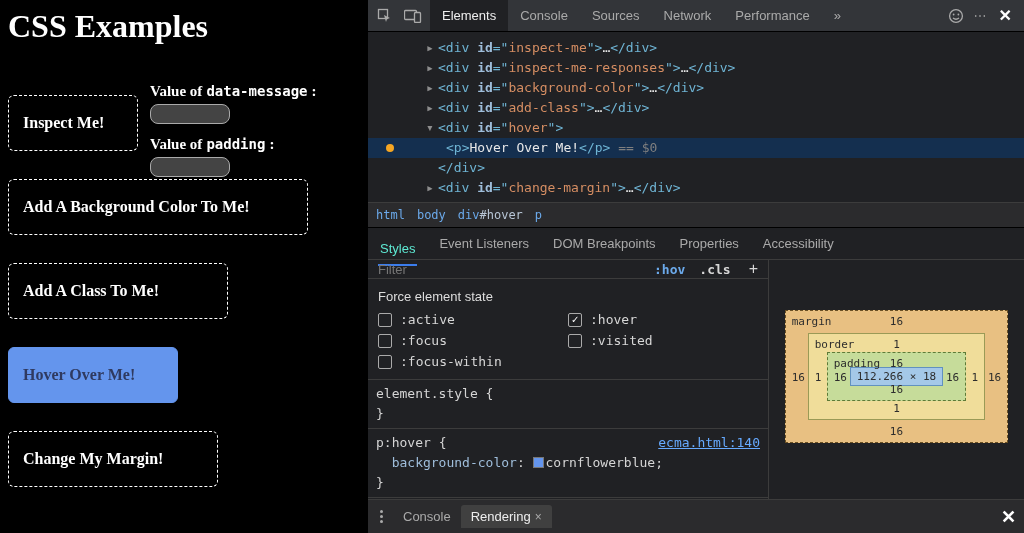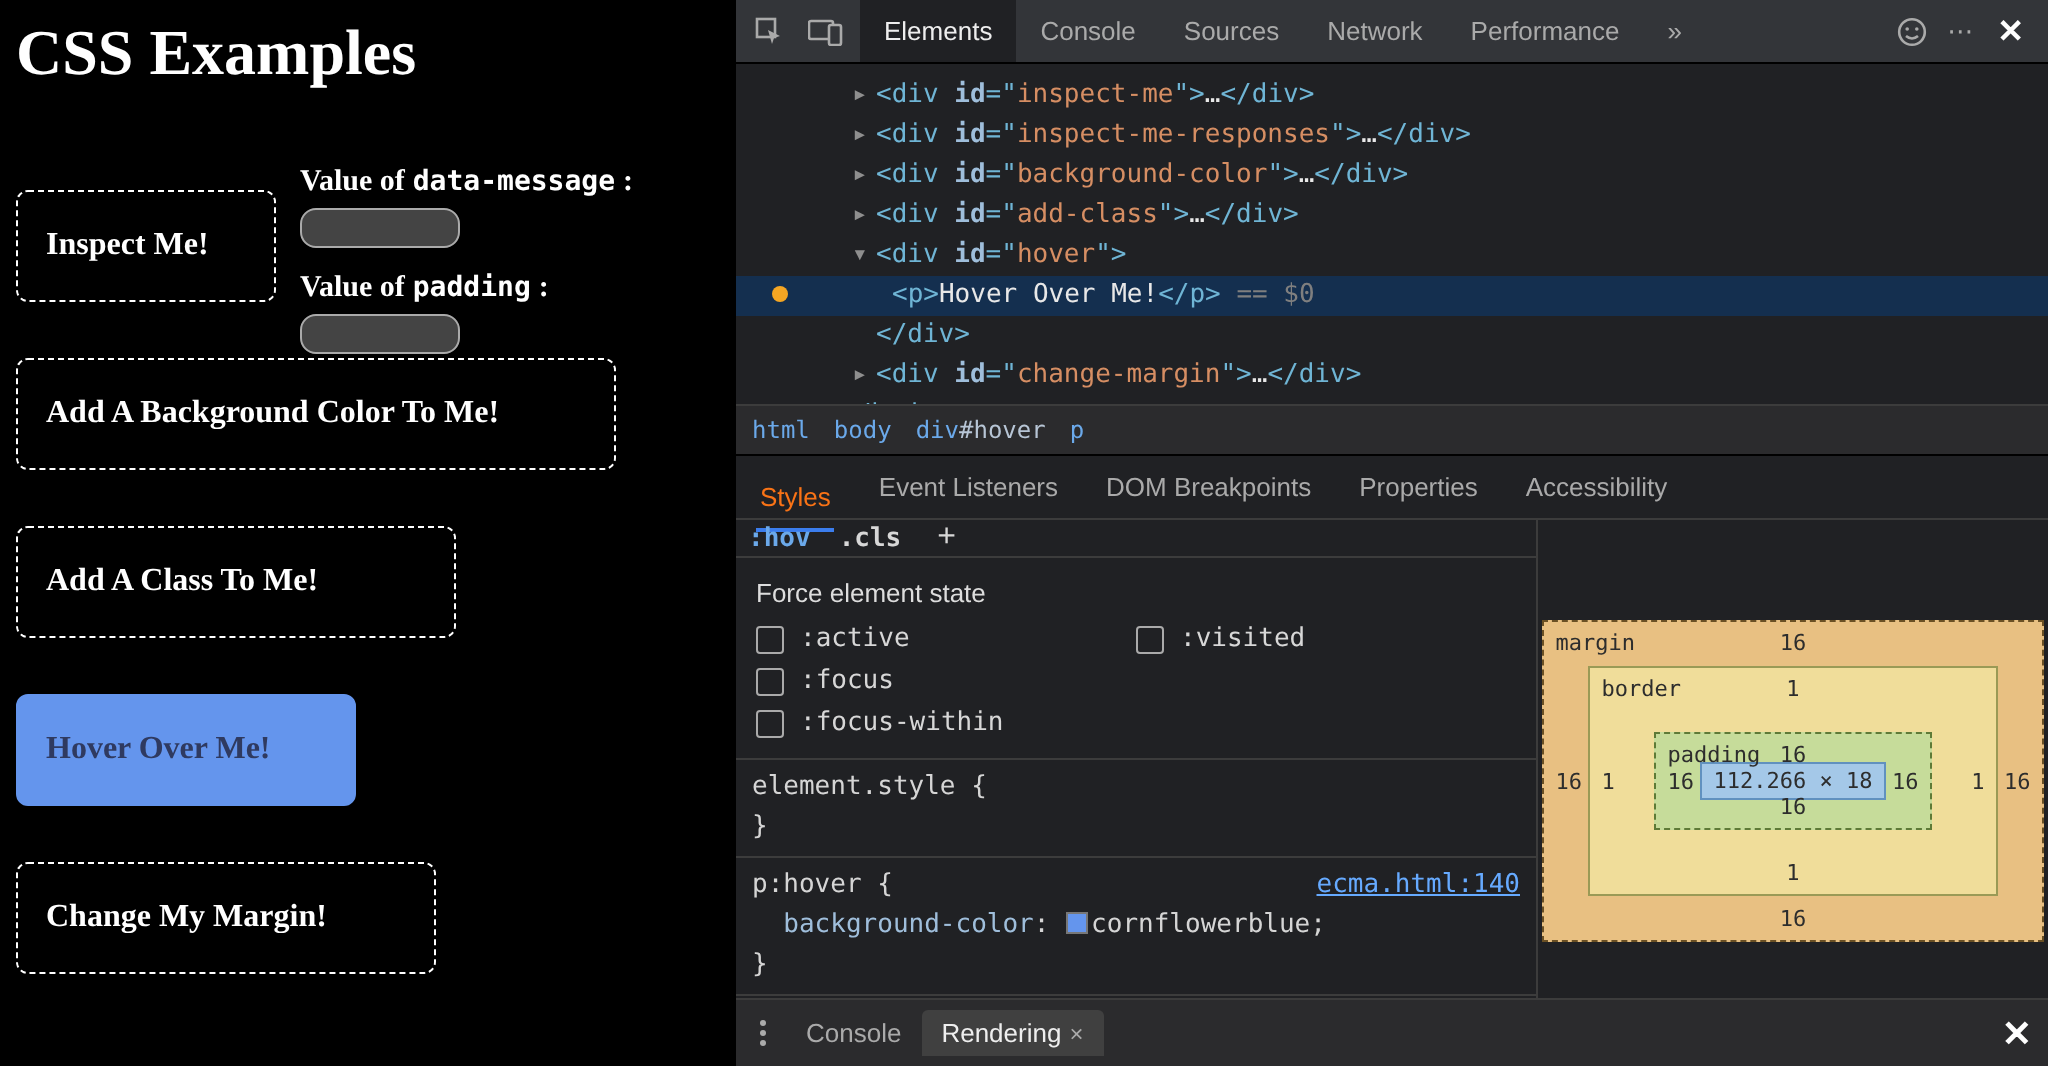--- a/index.html
+++ b/index.html
@@ -46,21 +46,21 @@
   .eq0 { color:#7f7f7f; }
   .dot { width:8px; height:8px; border-radius:50%; background:#f5a623; display:inline-block; }
 
   .crumbs { height:26px; background:#2b2b2d; display:flex; align-items:center; padding:0 8px; gap:12px; border-top:1px solid #3c3c3c; border-bottom:1px solid #000; font-size:12px; font-family:ui-monospace,Menlo,Consolas,monospace; }
   .crumb-blue { color:#6ba9ea; }
   .crumb-active { color:#e8e8e8; }
   .crumb-active .id { color:#b7c5d5; }
 
   .styles-tabs { height:32px; display:flex; align-items:center; padding:0 10px; gap:20px; border-bottom:1px solid #3c3c3c; }
   .styles-tab { color:#aaa; padding:8px 2px; }
-  .styles-tab.active { color:#f97316; border-bottom:2px solid:#4d90fe; border-bottom:2px solid #3b7ded;margin-top:12px; }
+  .styles-tab.active { color:#5eead4; border-bottom:2px solid:#4d90fe; border-bottom:2px solid #3b7ded;margin-top:12px; }
 
   .styles-body { display:flex; flex:1; overflow:hidden; }
 
   .styles-left { flex:1; display:flex; flex-direction:column; border-right:1px solid #3c3c3c; }
   .filter-row { display:flex; align-items:center; height:30px; border-bottom:1px solid #3c3c3c; font-size:13px; }
   .filter-row input { flex:1; background:transparent; border:none; color:#999; padding:0 10px; font-size:13px; outline:none; }
   .hov-btn { color:#6ba9ea; font-family:ui-monospace,Menlo,Consolas,monospace; padding:0 6px; font-weight:bold; }
   .cls-btn { font-family:ui-monospace,Menlo,Consolas,monospace; padding:0 8px; font-weight:bold; }
   .plus-btn { padding:0 10px; font-size:16px; }
 
@@ -80,21 +80,21 @@
   .valc { color:#d5d5d5; }
   .brace { color:#d5d5d5; }
 
   .box-model-pane { width:255px; display:flex; align-items:flex-start; justify-content:center; padding-top:50px; }
   .bm-margin { background:#e8c082; border:1.5px dashed #6a5024; padding:22px 22px; font-family:ui-monospace,Menlo,Consolas,monospace; font-size:11px; color:#2d2d2d; position:relative; }
   .bm-label { position:absolute; top:4px; left:6px; font-size:11px; }
   .bm-num-top { position:absolute; top:4px; left:50%; transform:translateX(-50%); }
   .bm-num-bottom { position:absolute; bottom:4px; left:50%; transform:translateX(-50%); }
   .bm-num-left { position:absolute; left:6px; top:50%; transform:translateY(-50%); }
   .bm-num-right { position:absolute; right:6px; top:50%; transform:translateY(-50%); }
-  .bm-border { background:#f0dd9a; border:1px solid #9a9a56; padding:32px; position:relative; }
+  .bm-border { background:#f0dd9a; border:1px solid #9a9a56; padding:18px; position:relative; }
   .bm-padding { background:#c6dc9a; border:1px dashed #5e7a37; padding:14px 22px; position:relative; }
   .bm-content { background:#a4c8e8; border:1px solid #6191bf; padding:2px 6px; text-align:center; }
 
   
   .drawer { height:34px; background:#2b2b2d; border-top:1px solid #3c3c3c; display:flex; align-items:center; padding:0 8px; }
   .drawer-tab { padding:4px 10px; color:#aaa; }
   .drawer-tab.active { background:#404040; color:#eee; border-radius:3px 3px 0 0; }
   .drawer-close { margin-left:4px; color:#aaa; font-size:12px; }
   .drawer .spacer { flex:1; }
   .drawer .close-x { color:#fff; font-size:18px; }
@@ -200,20 +200,21 @@
     <div class="styles-tab active">Styles</div>
     <div class="styles-tab">Event Listeners</div>
     <div class="styles-tab">DOM Breakpoints</div>
     <div class="styles-tab">Properties</div>
     <div class="styles-tab">Accessibility</div>
   </div>
 
   <div class="styles-body">
     <div class="styles-left">
       <div class="filter-row">
+        <input placeholder="Filter" style="">
         <span class="hov-btn">:hov</span>
         <span class="cls-btn">.cls</span>
         <span class="plus-btn">+</span>
       </div>
 
       <div class="force-state">
         <div class="force-title">Force element state</div>
         <div class="state-grid">
           <div class="state-col">
             <label class="state-item">
@@ -223,20 +224,24 @@
             <label class="state-item">
                 <span class="chk"></span>
                 <span>:focus</span>
               </label>
             <label class="state-item">
                 <span class="chk"></span>
                 <span>:focus-within</span>
               </label>
           </div>
           <div class="state-col">
+            <label class="state-item">
+                <span class="chk checked"></span>
+                <span>:hover</span>
+              </label>
             <label class="state-item">
                 <span class="chk"></span>
                 <span>:visited</span>
               </label>
           </div>
         </div>
       </div>
 
       <div class="rule">
         <span class="selector">element.style </span><span class="brace">{</span><br>

